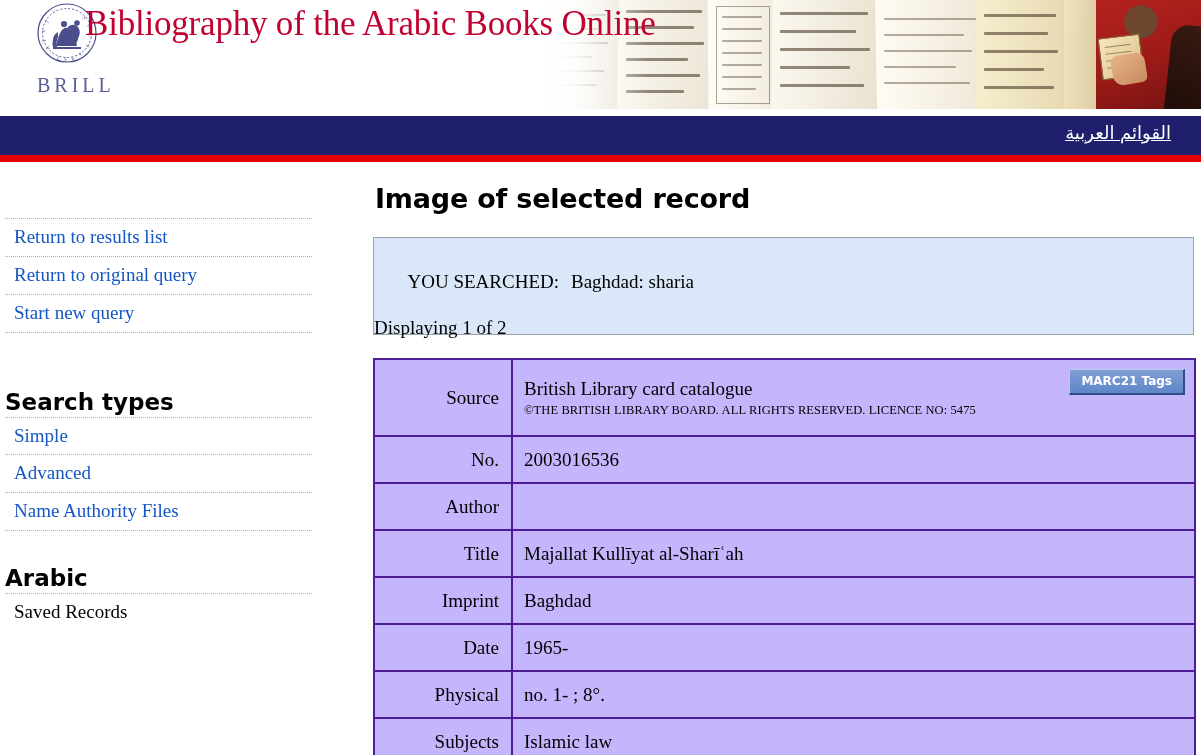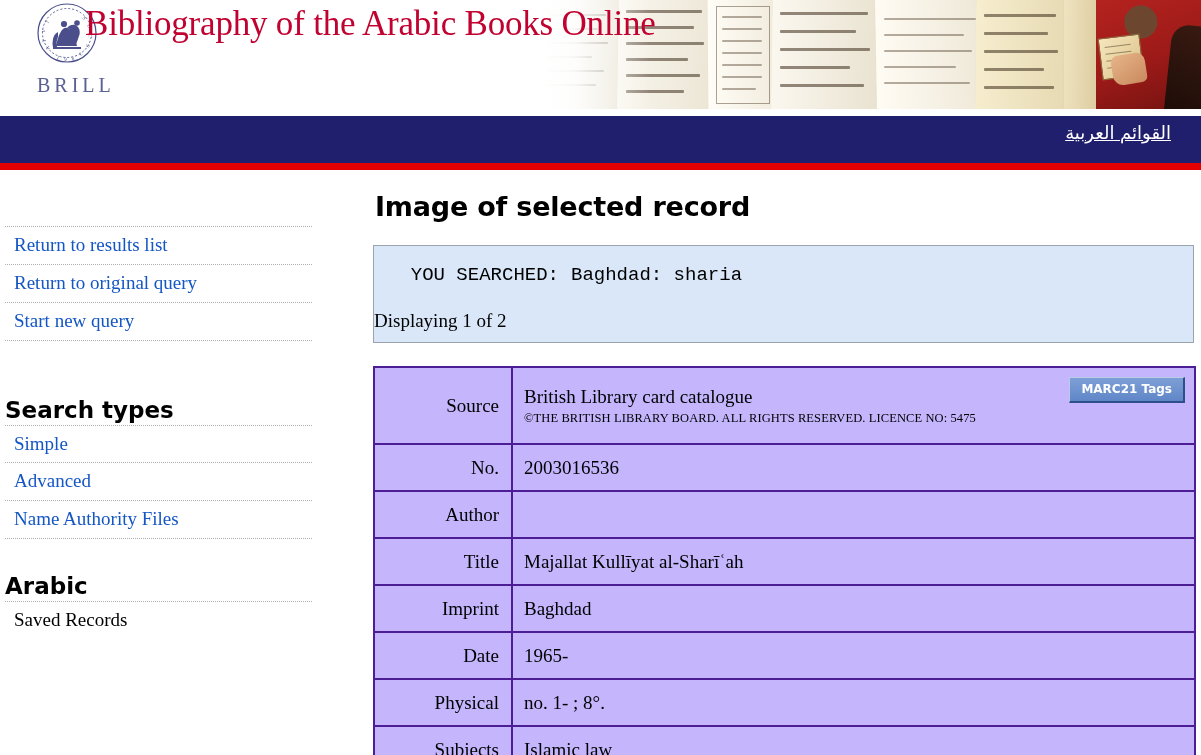--- a/index.html
+++ b/index.html
@@ -123,21 +123,21 @@
     font-size: 20px;
     letter-spacing: 4px;
     color: #5c6194;
     margin-top: 8px;
   }
 
   
   .navbar {
     position: relative;
     width: 1201px;
-    height: 47px;
+    height: 39px;
     background: #201f6e;
   }
   .nav-arabic {
     position: absolute;
     right: 30px;
     top: 6px;
     color: #ffffff;
     font-size: 18px;
     text-decoration: underline;
     font-family: "DejaVu Sans", "Liberation Sans", sans-serif;
@@ -213,21 +213,21 @@
     height: 98px;
     background: #d9e7f8;
     border: 1px solid #9aa4ad;
     box-sizing: border-box;
   }
   .search-row {
     display: flex;
     align-items: baseline;
     font-size: 19px;
   }
-  .search-row.r1 { padding-top: 18px; font-family: Liberation Mono, monospace; }
+  .search-row.r1 { padding-top: 33px; }
   .search-row.r2 { padding-top: 24px; }
   .sr-label {
     width: 185px;
     text-align: right;
     padding-right: 12px;
     white-space: nowrap;
   }
   .sr-value { white-space: nowrap; }
 
   

